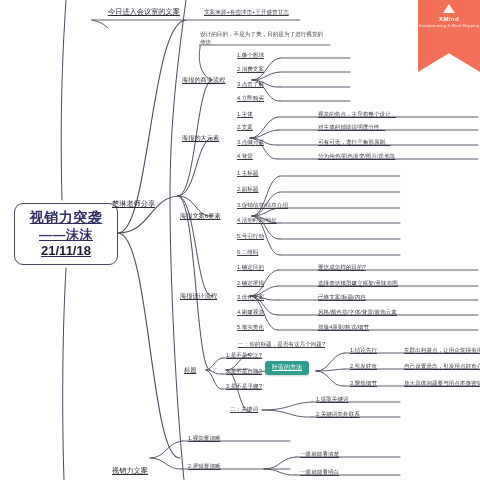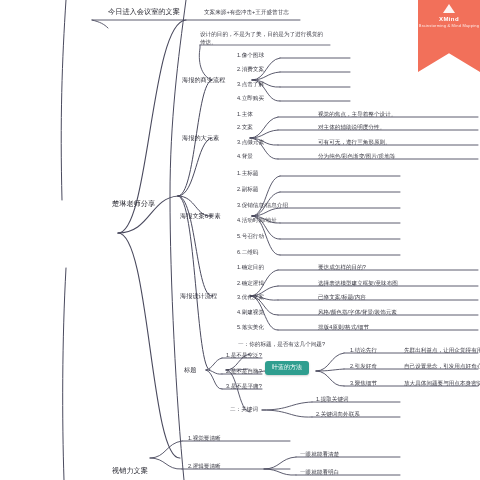--- a/index.html
+++ b/index.html
@@ -10,20 +10,21 @@
     overflow:hidden;
     position:relative;
   }
   #canvas{position:absolute;inset:0;width:480px;height:480px;}
   svg.links{position:absolute;left:0;top:0;width:480px;height:480px;pointer-events:none;}
   .node{
     position:absolute;
     color:#2b2b33;
     white-space:nowrap;
     line-height:1.25;
+    text-decoration:underline;
   }
   
   .root{
     left:14px;top:203px;
     width:104px;height:62px;
     border:1.3px solid #4a4a63;
     border-radius:9px;
     background:#ffffff;
     color:#2b2b5e;
     display:flex;flex-direction:column;
@@ -188,20 +189,25 @@
       <path d="M150 458 C 166 458, 166 470, 182 469"></path>
         <path d="M182 469 L 290 469"></path>
 
       <path d="M264 469 C 280 469, 280 458, 296 457"></path>
         <path d="M296 457 L 400 457"></path>
       <path d="M264 469 C 280 469, 280 476, 296 475"></path>
         <path d="M296 475 L 400 475"></path>
     </g>
   </svg>
 
+  <div class="node root">
+    <span class="r1">视销力突袭</span>
+    <span class="r2">——沫沫</span>
+    <span class="r3">21/11/18</span>
+  </div>
 
   <div class="node l1" style="left:108px;top:7px;">今日进入会议室的文案</div>
   <div class="node l3" style="left:204px;top:9px;">文案来源+有些冲击+王开盛普甘志</div>
 
   <div class="node l1" style="left:112px;top:199px;">楚琳老师分享</div>
   <div class="note" style="position:absolute;left:200px;top:30px;width:128px;">设计的目的，不是为了美，目的是为了进行视觉的传达。</div>
 
   <div class="node l2" style="left:182px;top:76px;">海报的商业流程</div>
   <div class="node l3" style="left:237px;top:52px;">1.像个图球</div>
   <div class="node l3" style="left:237px;top:66px;">2.消费文案</div>

